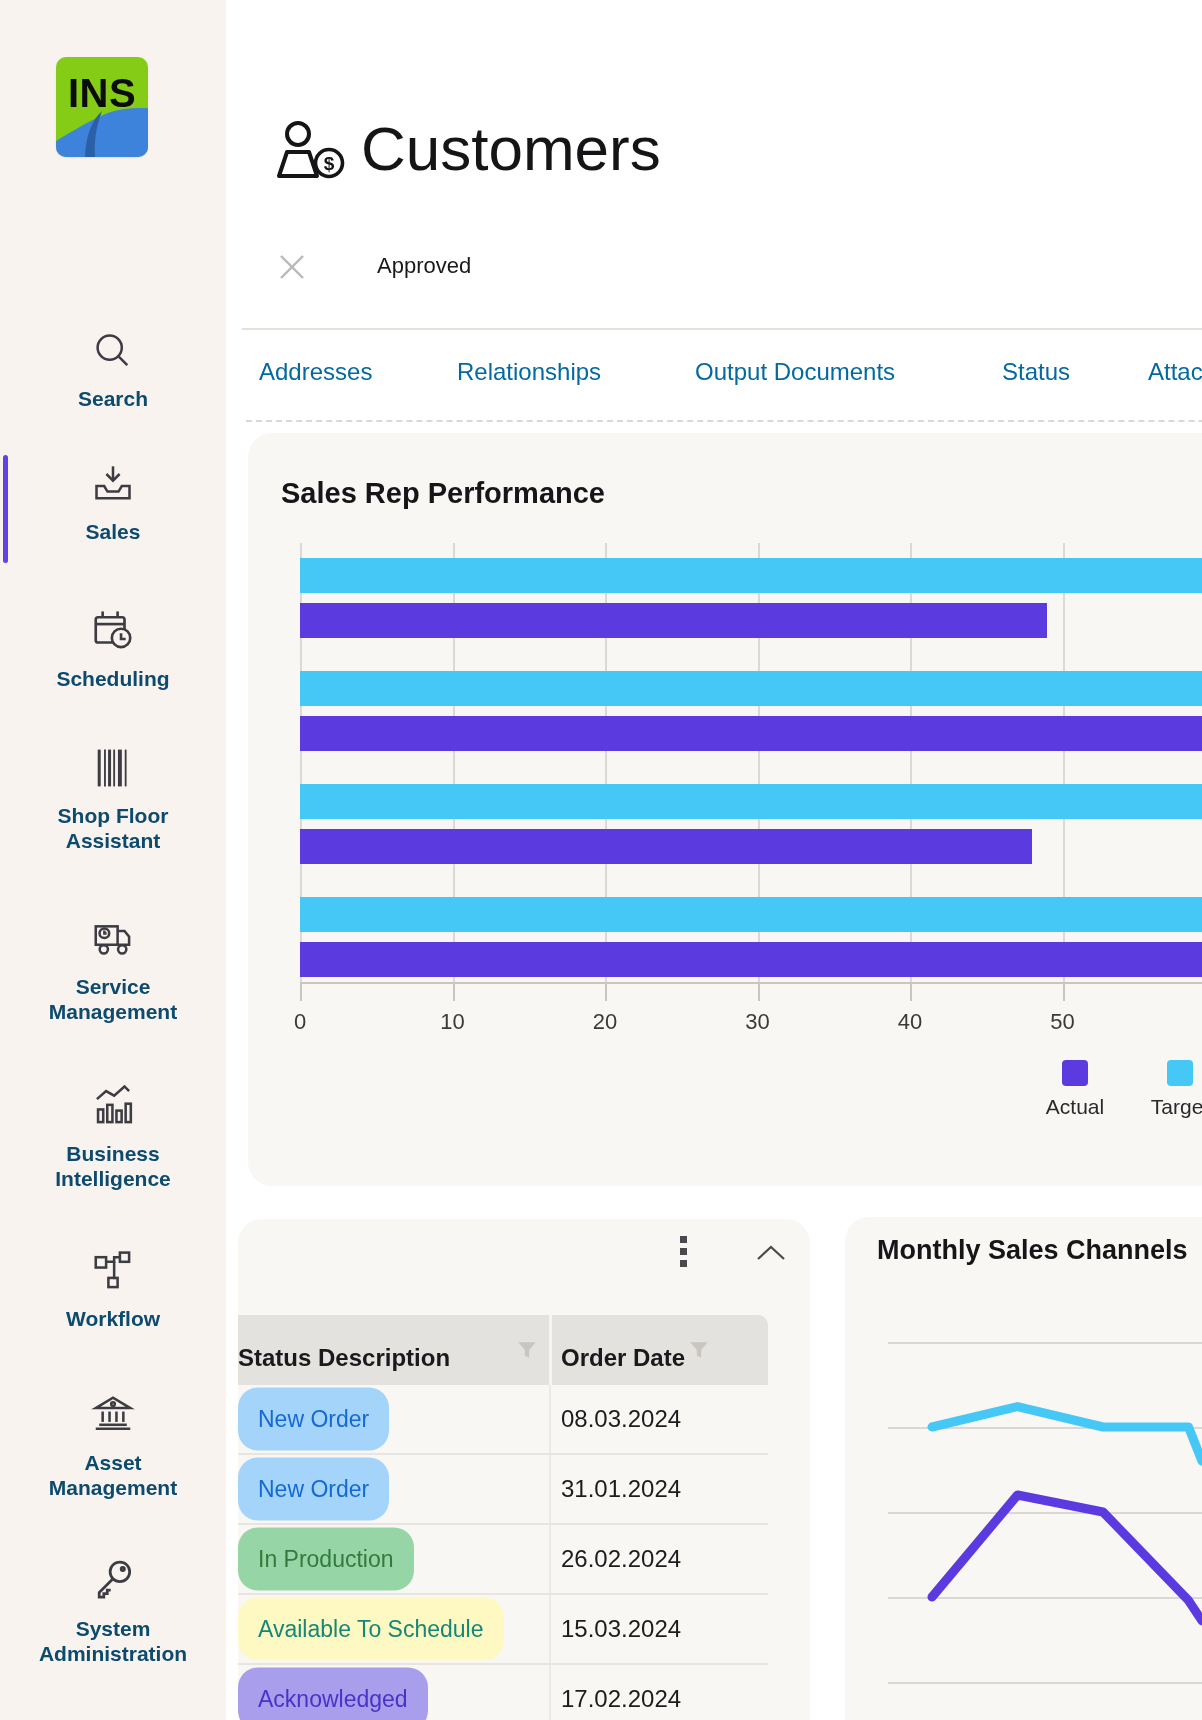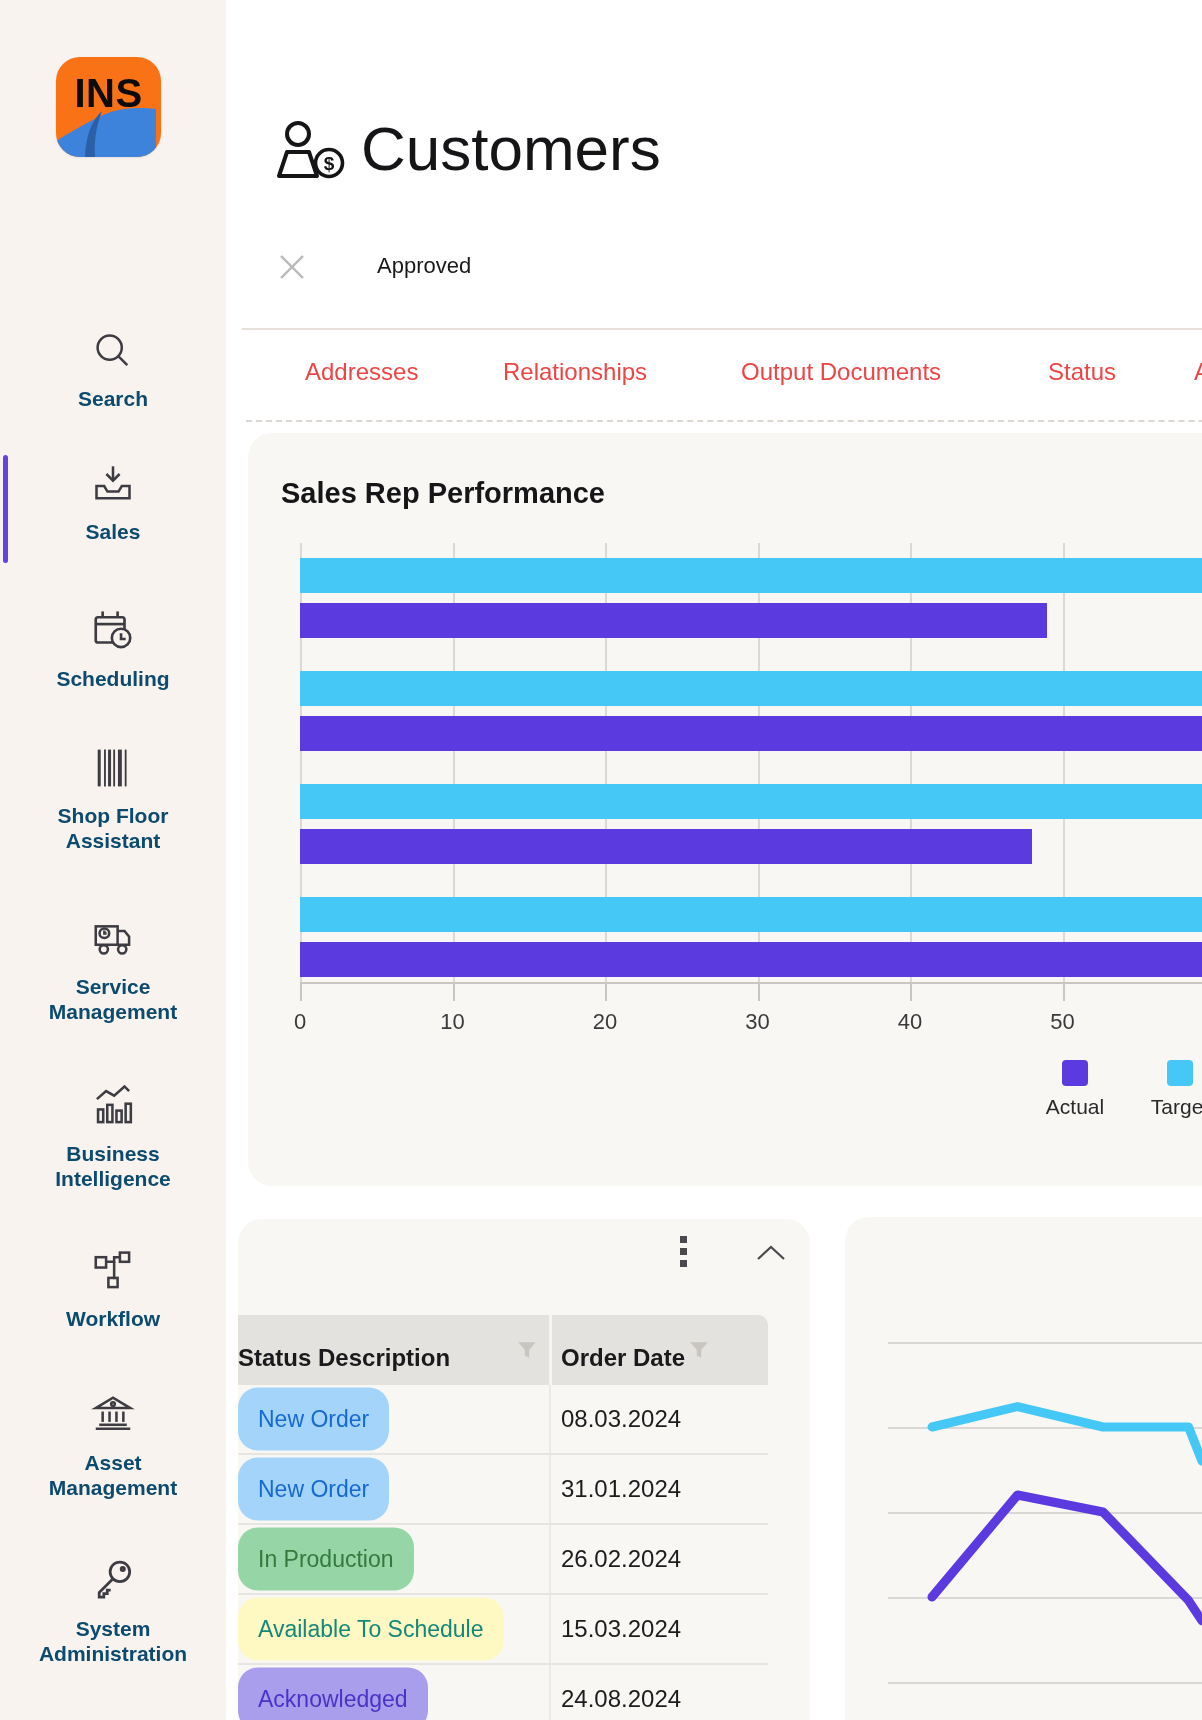--- a/index.html
+++ b/index.html
@@ -1,38 +1,38 @@
 <!DOCTYPE html>
 <html><head>
 <meta charset="utf-8">
 <style>
   html,body{margin:0;padding:0;background:#fff;}
   #app{position:relative;width:1202px;height:1720px;overflow:hidden;
        font-family:"Liberation Sans","DejaVu Sans",sans-serif;color:#1c1c1e;}
   
   #sidebar{position:absolute;left:0;top:0;width:226px;height:1720px;background:#f8f3ee;}
-  .logo{position:absolute;left:56px;top:57px;width:105px;height:100px;background:#f97316;
-        border-radius:24px;overflow:hidden;box-shadow:0 1px 2px rgba(0,0,0,.08);}
+  .logo{position:absolute;left:56px;top:57px;width:92px;height:100px;background:#84cc16;
+        border-radius:10px;overflow:hidden;box-shadow:0 1px 2px rgba(0,0,0,.08);}
   .logo-text{position:absolute;left:0;top:14px;width:100%;text-align:center;
         font-size:40px;font-weight:800;letter-spacing:.5px;color:#0c0c0c;}
   .nav-item{position:absolute;left:0;width:226px;text-align:center;cursor:pointer;}
   .nav-icon{display:block;margin:0 auto;}
   .nav-label{margin-top:12px;font-size:21px;line-height:25px;color:#0c4a6e;font-weight:bold;}
   .active-bar{position:absolute;left:3px;top:455px;width:5px;height:108px;
         background:#6142e5;border-radius:3px;}
   
   #main{position:absolute;left:226px;top:0;width:1139px;height:1720px;background:#fff;}
   .page-icon{position:absolute;left:45px;top:120px;}
   .page-title{position:absolute;left:135px;top:118px;font-size:62px;line-height:62px;
         font-weight:500;color:#151517;}
   .chip-x{position:absolute;left:52px;top:253px;cursor:pointer;}
   .chip-label{position:absolute;left:151px;top:253px;font-size:22px;color:#19191b;}
   .divider{position:absolute;left:16px;top:328px;width:1123px;height:0;
         border-top:2px solid #e5e0da;}
-  .tab{position:absolute;top:358px;font-size:24px;color:#ef4444;white-space:nowrap;cursor:pointer;margin-left:46px;}
+  .tab{position:absolute;top:358px;font-size:24px;color:#0369a1;white-space:nowrap;cursor:pointer;}
   .dashed-divider{position:absolute;left:20px;top:420px;width:1119px;height:0;
         border-top:2px dashed #dcd7d1;}
   .card{position:absolute;background:#f8f7f4;border-radius:24px;}
   
   #sales-card{left:22px;top:433px;width:980px;height:753px;}
   .card-title{position:absolute;left:33px;top:44px;font-size:29px;font-weight:700;color:#161618;
         white-space:nowrap;}
   #bar-plot{position:absolute;left:52px;top:110px;width:902px;height:439px;overflow:hidden;}
   .vgrid{position:absolute;top:0;width:2px;height:439px;background:#dbd8d5;}
   .hbar{position:absolute;left:0;height:35px;}
@@ -307,27 +307,28 @@
               <div class="tdate">26.02.2024</div>
             </div>
             <div class="trow">
               <div class="vline"></div>
               <span class="badge" style="background: #fef9c3; color: rgb(20, 136, 120);">Available To Schedule</span>
               <div class="tdate">15.03.2024</div>
             </div>
             <div class="trow">
               <div class="vline"></div>
               <span class="badge" style="background: rgb(169, 158, 236); color: rgb(74, 50, 200);">Acknowledged</span>
-              <div class="tdate">24.08.2024</div>
+              <div class="tdate">17.02.2024</div>
             </div>
           </div>
       </div>
     </div>
 
     <div id="monthly-card" class="card">
+      <div class="card-title" style="left:32px;top:18px;font-size:27px">Monthly Sales Channels</div>
       <div id="line-grid">
           <div class="hgrid" style="top: 125px;"></div>
           <div class="hgrid" style="top: 210px;"></div>
           <div class="hgrid" style="top: 295px;"></div>
           <div class="hgrid" style="top: 380px;"></div>
           <div class="hgrid" style="top: 465px;"></div>
         </div>
       <svg id="line-svg" width="520" height="560" viewBox="0 0 520 560">
         <polyline id="line-target" fill="none" stroke-width="9" stroke-linejoin="round" stroke-linecap="round" points="87,210 172.5,189.60000000000002 258,210 343.5,210 357,244" stroke="#45c8f5"></polyline>
         <polyline id="line-actual" fill="none" stroke-width="9" stroke-linejoin="round" stroke-linecap="round" points="87,380 172.5,278 258,295 343.5,383.4 357,403.8" stroke="#5b3be0"></polyline>

